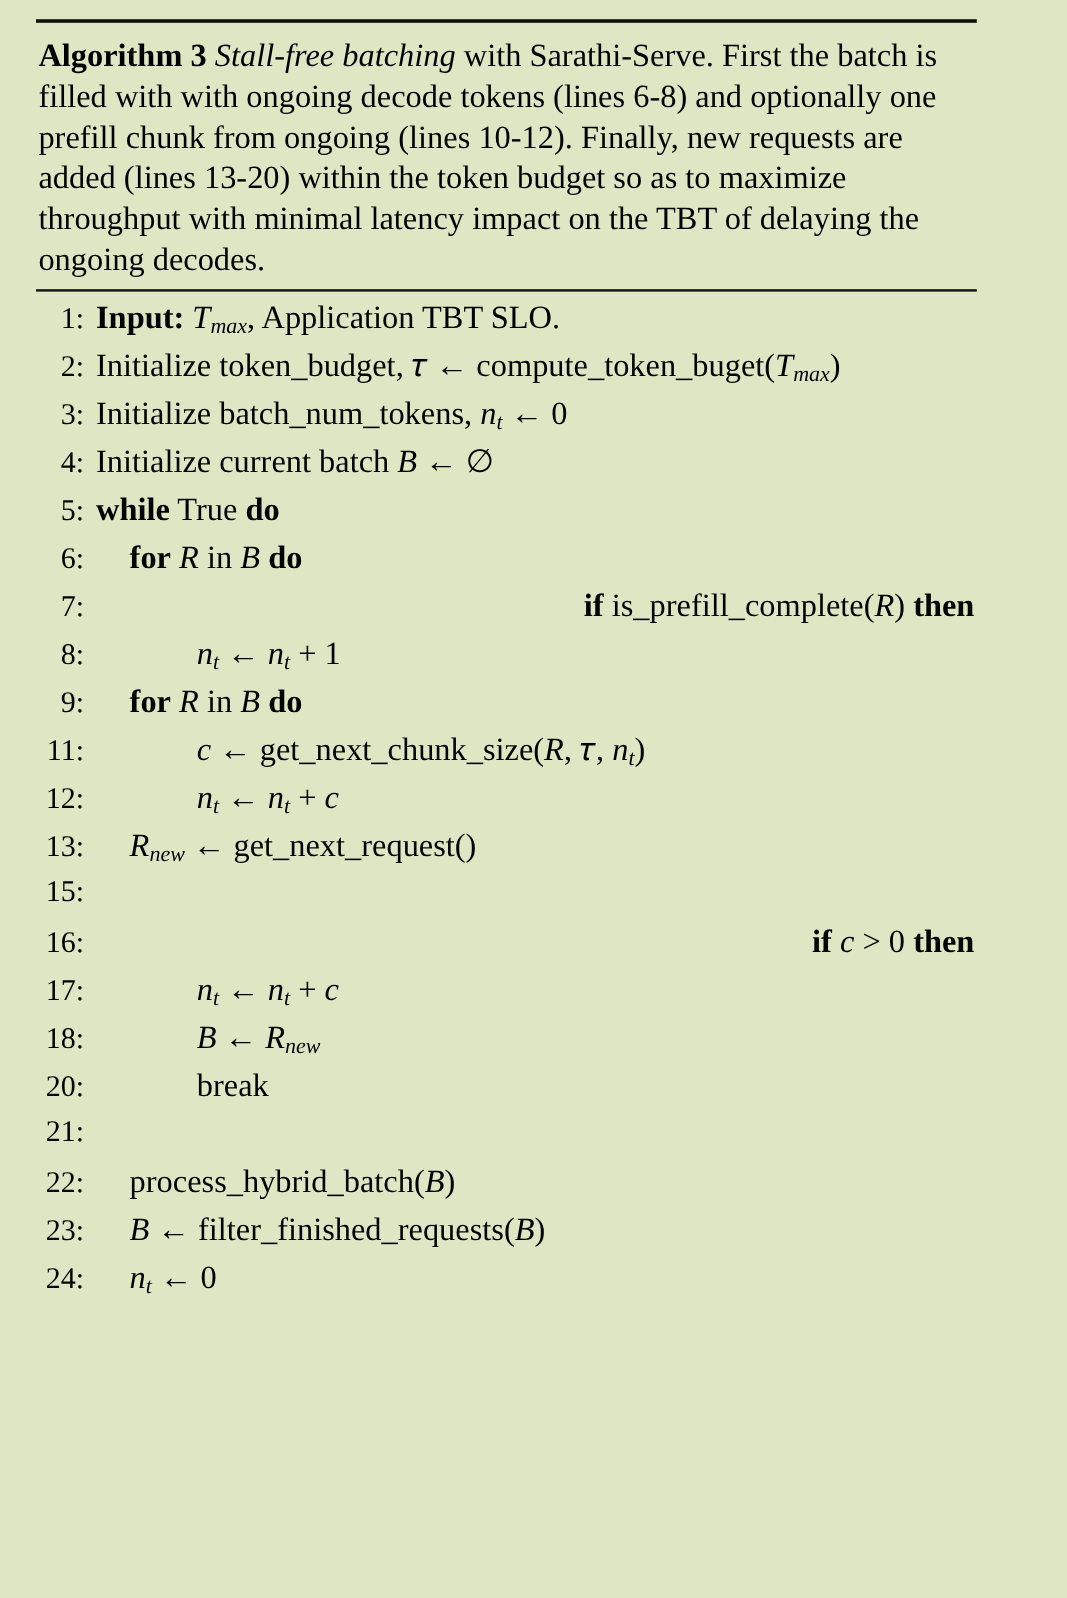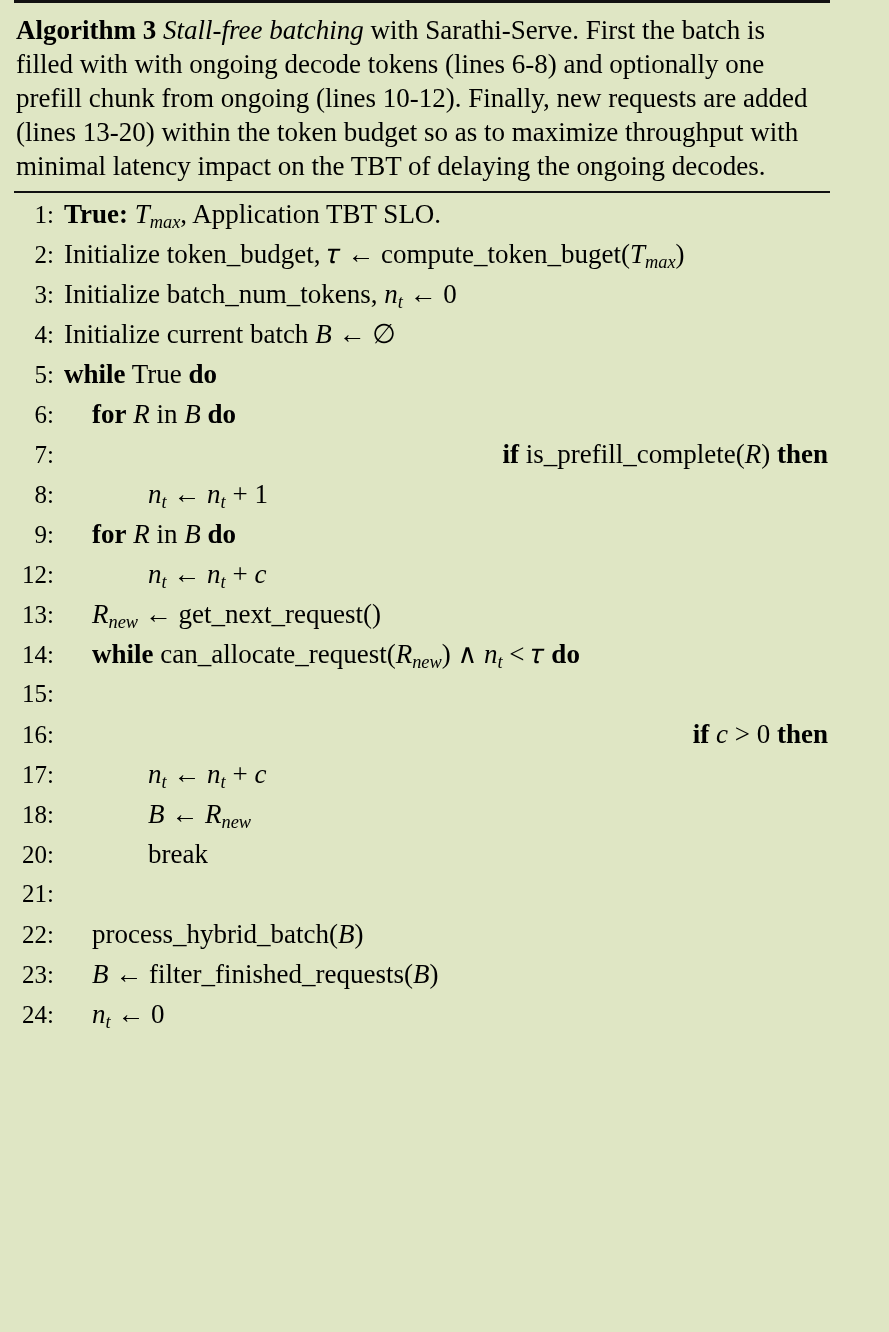--- a/index.html
+++ b/index.html
@@ -10,21 +10,21 @@
   body {
     width: 889px;
     height: 1332px;
     font-family: "Liberation Serif", serif;
     color: #000;
     overflow: hidden;
   }
   .algo {
     width: 844px;
     box-sizing: border-box;
-    padding: 0;
+    padding: 16px;
   }
   .rule-top, .rule-mid {
     border-top: 3px solid #111;
     margin: 0 14px;
   }
   .rule-mid {
     border-top: 2px solid #111;
   }
   .caption {
     padding: 10px 16px 8px 16px;
@@ -82,21 +82,21 @@
     <span>with Sarathi-Serve.</span>
     <span>First the batch is filled with with ongoing decode tokens (lines 6-8) and optionally one prefill chunk from ongoing (lines 10-12). Finally, new requests are added (lines 13-20) within the token budget so as to maximize throughput with minimal latency impact on the TBT of delaying the ongoing decodes.</span>
   </div>
 
   <div class="rule-mid"></div>
 
   <div class="lines">
 
     <div class="line">
       <span class="num">1:</span>
-      <span class="code"><span class="kw">True:</span> <span class="var">T<sub>max</sub></span>, Application TBT SLO.</span>
+      <span class="code"><span class="kw">Input:</span> <span class="var">T<sub>max</sub></span>, Application TBT SLO.</span>
     </div>
 
     <div class="line">
       <span class="num">2:</span>
       <span class="code">Initialize <span class="it">token_budget</span>, 𝜏 ← compute_token_buget(<span class="var">T<sub>max</sub></span>)</span>
     </div>
 
     <div class="line">
       <span class="num">3:</span>
       <span class="code">Initialize <span class="it">batch_num_tokens</span>, <span class="var">n<sub>t</sub></span> ← 0</span>
@@ -126,35 +126,35 @@
       <span class="num">8:</span>
       <span class="code ind3"><span class="var">n<sub>t</sub></span> ← <span class="var">n<sub>t</sub></span> + 1</span>
     </div>
 
     <div class="line">
       <span class="num">9:</span>
       <span class="code ind1"><span class="kw">for</span> <span class="var">R</span> in <span class="var">B</span> <span class="kw">do</span></span>
     </div>
 
 
+    <div class="line">
+      <span class="num">11:</span>
+      <span class="code ind3"><span class="var">c</span> ← get_next_chunk_size(<span class="var">R</span>, 𝜏, <span class="var">n<sub>t</sub></span>)</span>
+    </div>
 
     <div class="line">
       <span class="num">12:</span>
       <span class="code ind3"><span class="var">n<sub>t</sub></span> ← <span class="var">n<sub>t</sub></span> + <span class="var">c</span></span>
     </div>
 
     <div class="line">
       <span class="num">13:</span>
       <span class="code ind1"><span class="var">R<sub>new</sub></span> ← get_next_request()</span>
     </div>
 
-    <div class="line">
-      <span class="num">14:</span>
-      <span class="code ind1"><span class="kw">while</span> can_allocate_request(<span class="var">R<sub>new</sub></span>) ∧ <span class="var">n<sub>t</sub></span> &lt; 𝜏 <span class="kw">do</span></span>
-    </div>
 
     <div class="line">
       <span class="num">15:</span>
     </div>
 
     <div class="line">
       <span class="num">16:</span>
       <span class="code ind2"><span class="kw">if</span> <span class="var">c</span> &gt; 0 <span class="kw">then</span></span>
     </div>
 

